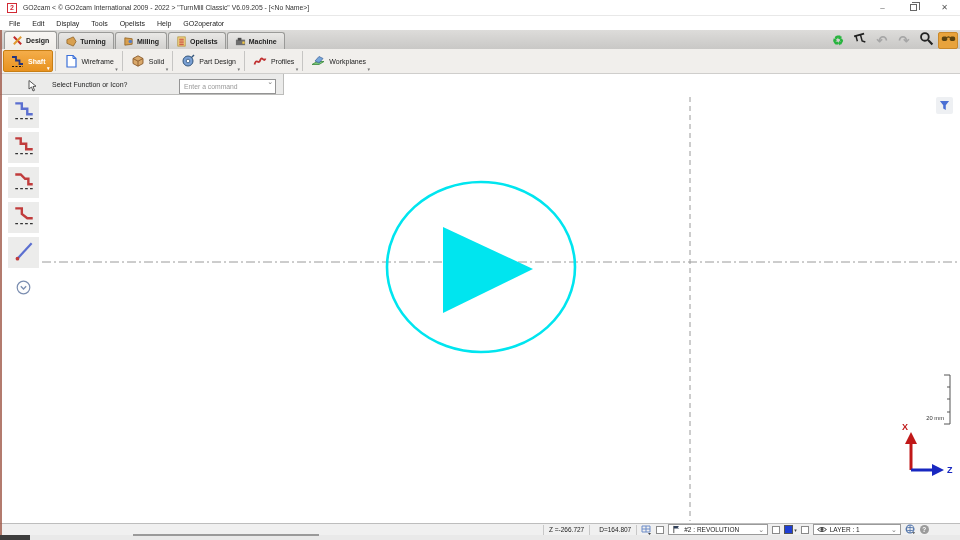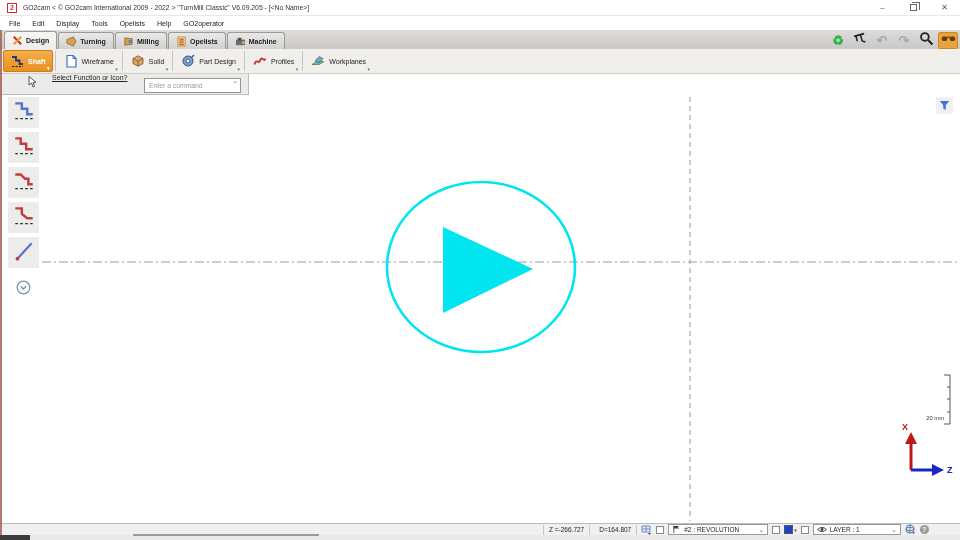--- a/index.html
+++ b/index.html
@@ -52,23 +52,23 @@
   
   .qrow1 { right:2px; top:31px; height:18px; display:flex; align-items:center; gap:2px; }
   .qrow2 { right:2px; top:52px; height:20px; display:flex; align-items:center; gap:3px; }
   .qbtn { width:20px; height:17px; display:flex; align-items:center; justify-content:center; border-radius:2px; }
   .qbtn svg { width:15px; height:15px; }
   .qbtn.hl { background:#e8a33c; border:1px solid #c9882a; }
   .glyph-green { color:#27b43e; font-size:13px; font-weight:bold; line-height:13px; }
   .glyph-gray { color:#a6a6a6; font-size:13px; font-weight:bold; line-height:13px; }
 
   
-  .promptbar { left:0; top:74px; width:249px; height:21px; background:#ebebea;
+  .promptbar { left:0; top:74px; width:284px; height:21px; background:#ebebea;
     border-right:1px solid #bcbcba; border-bottom:1px solid #bcbcba;
-    display:flex; align-items:flex-start;text-decoration:underline; }
+    display:flex; align-items:center; }
   .prompt-cursor { margin-left:28px; width:10px; height:12px; }
   .prompt-label { font-size:7px; color:#222; margin-left:14px; }
   .prompt-input-wrap { margin-left:auto; margin-right:7px; position:relative; }
   .prompt-input { width:97px; height:15px; border:1px solid #949494; background:#fff;
     font-size:6.8px; color:#999; padding:0 12px 0 4px; font-family:"Liberation Sans",sans-serif; }
   .prompt-input::placeholder { color:#9a9a9a; }
   .prompt-chevron { position:absolute; right:3px; top:3px; font-size:7px; color:#777; }
 
   
   .sidestrip { left:8px; top:97px; display:flex; flex-direction:column; gap:4px; }

